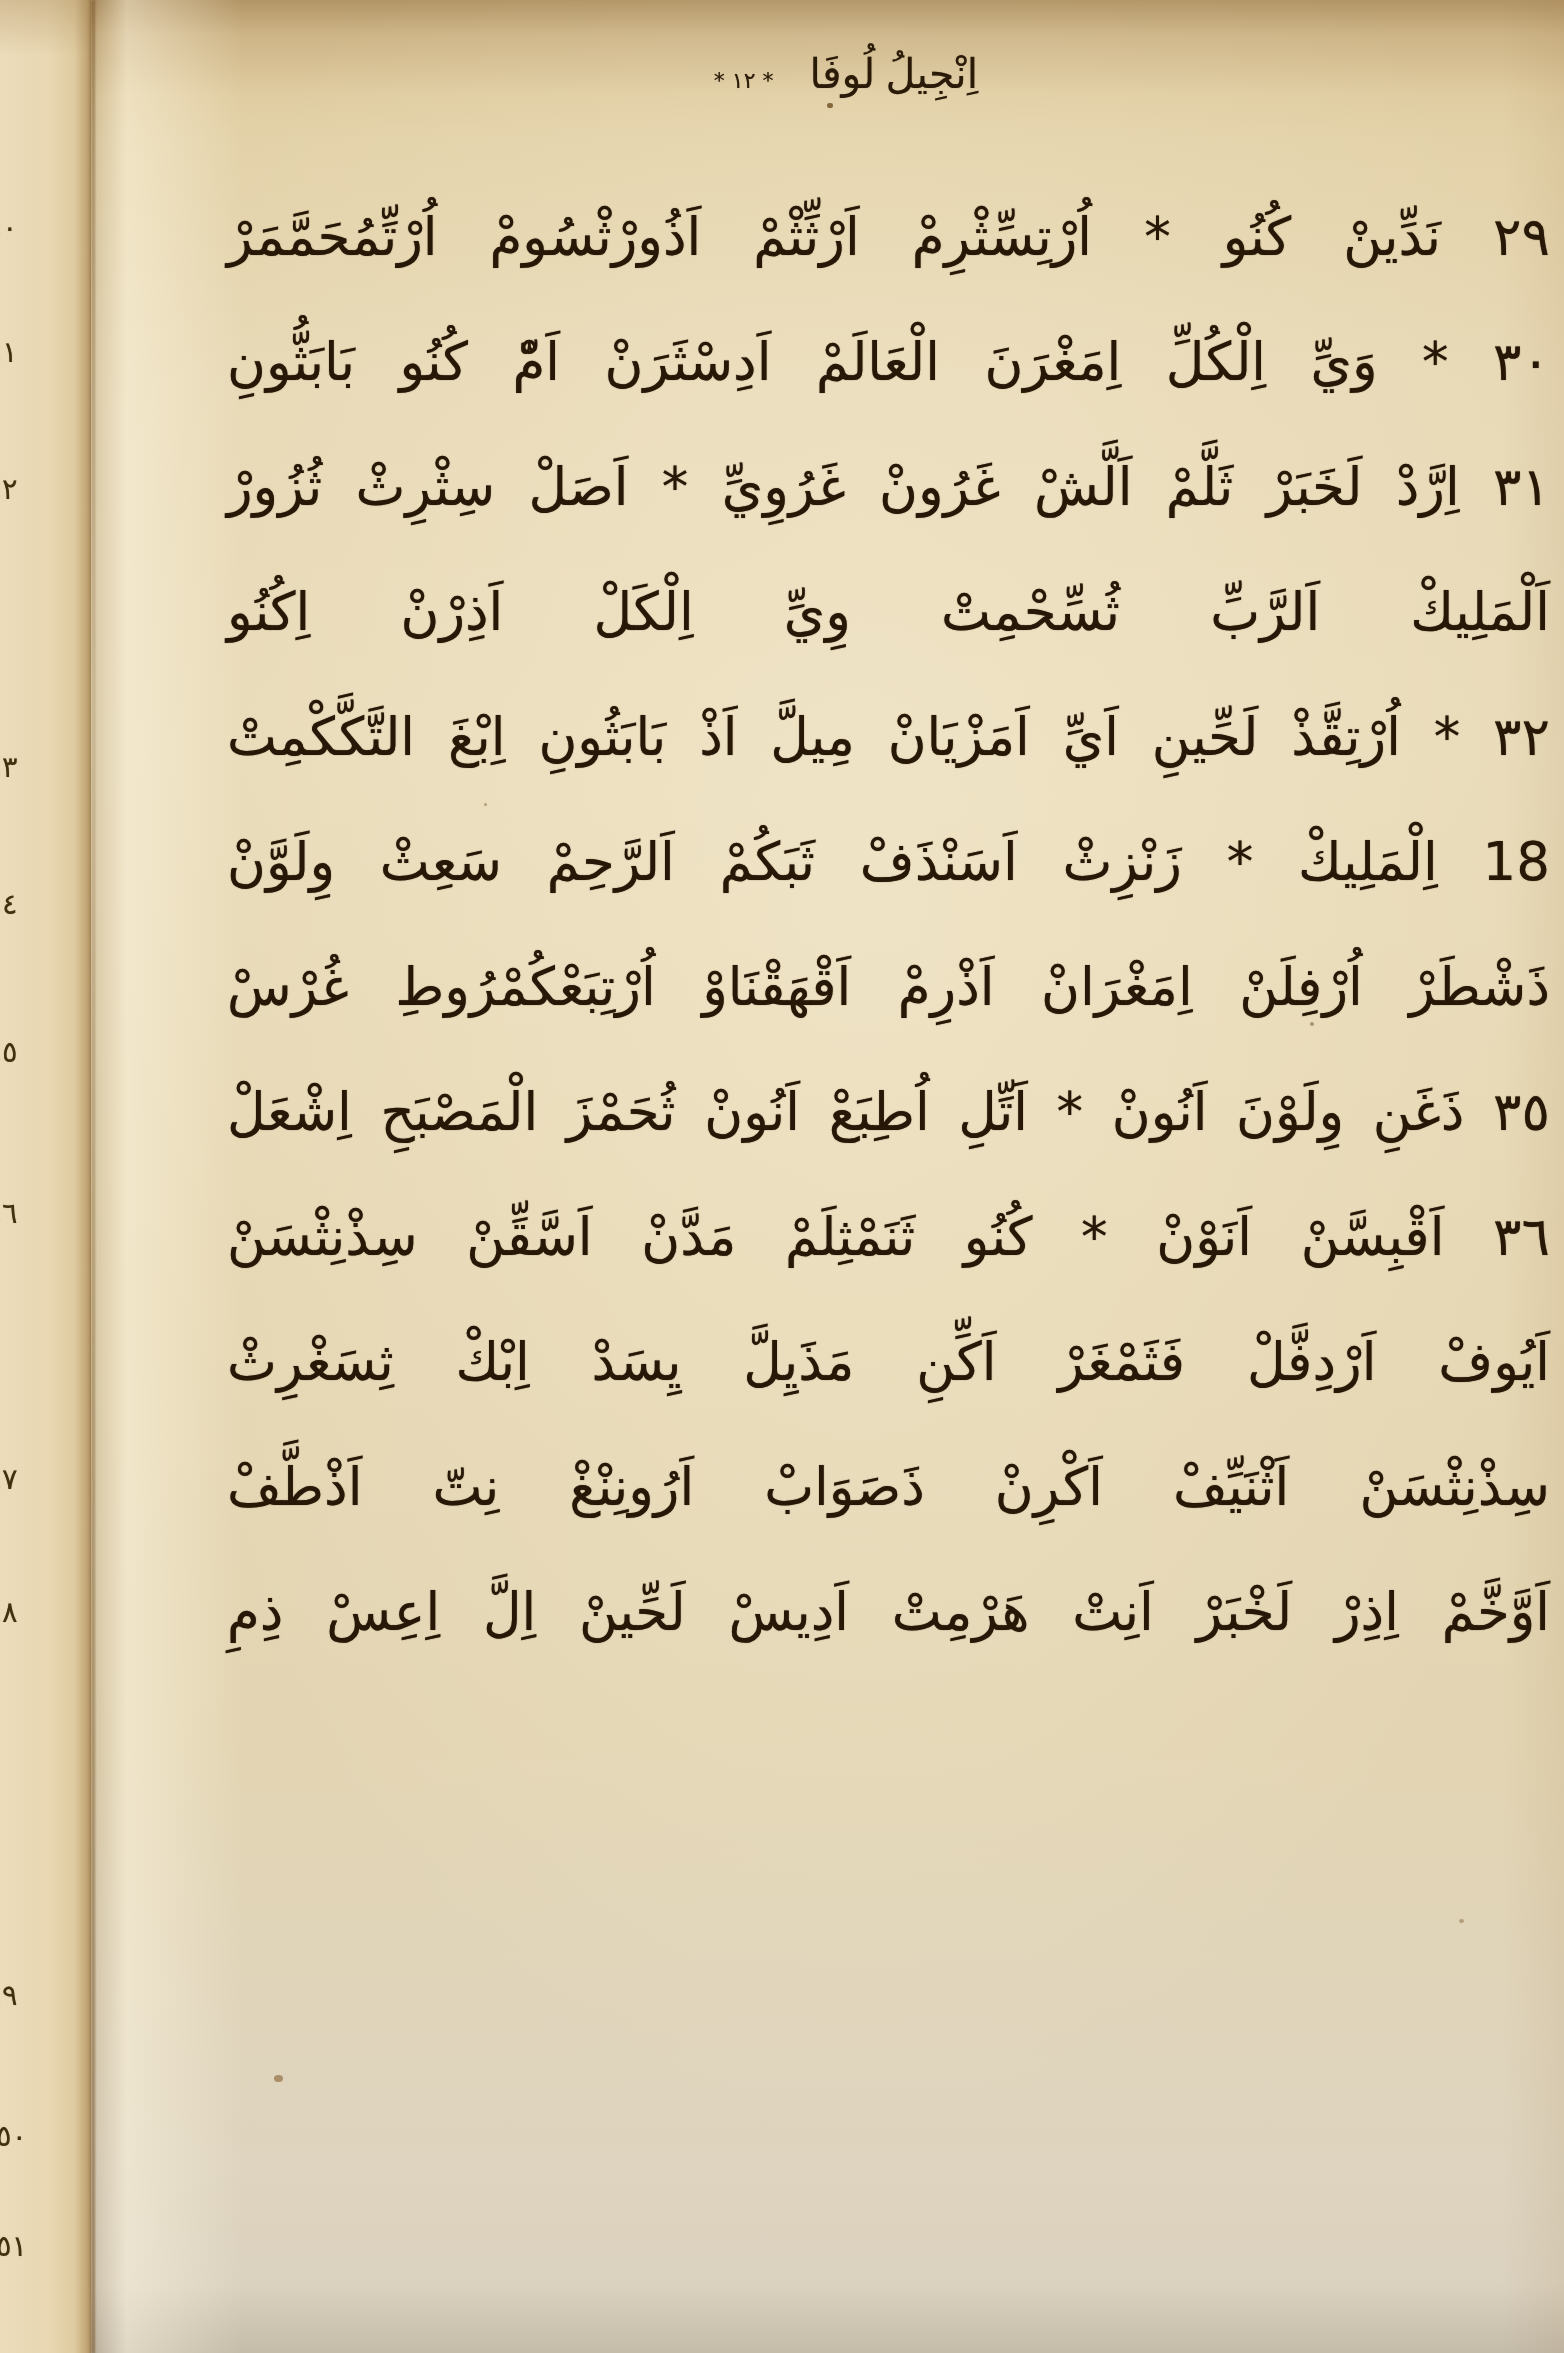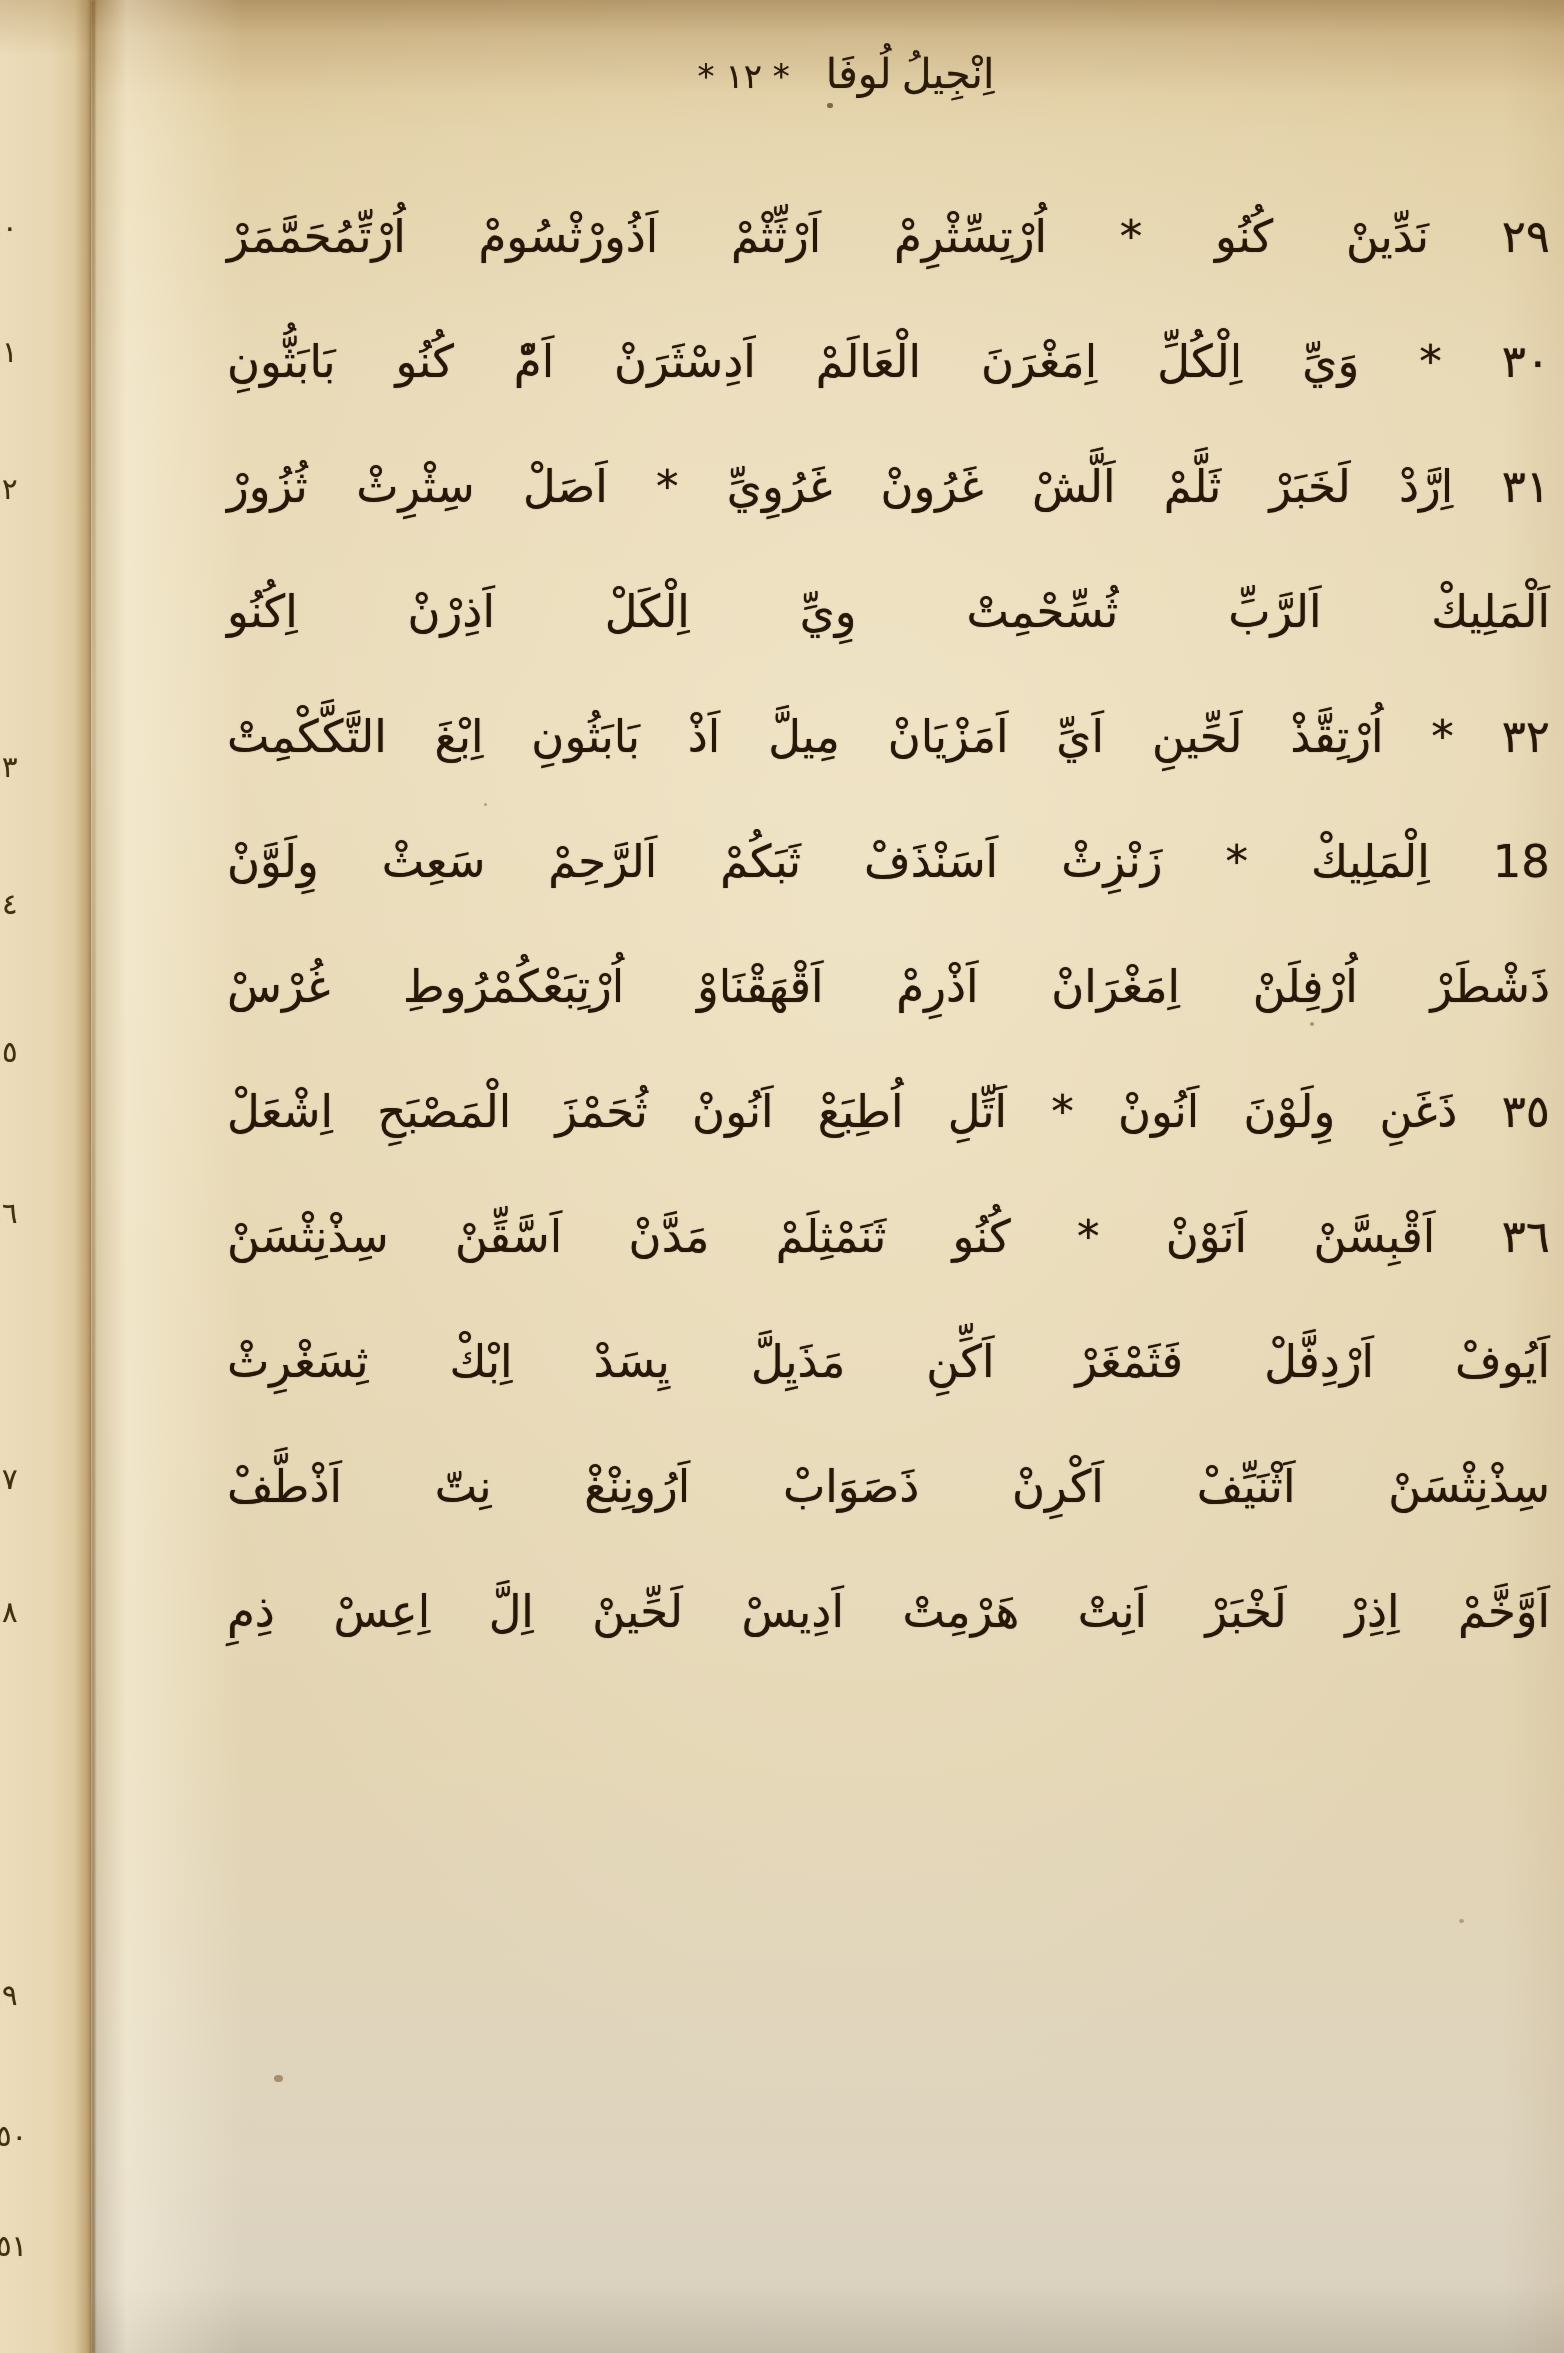--- a/index.html
+++ b/index.html
@@ -47,29 +47,29 @@
 
   .page-header{
     position:absolute;top:38px;left:223px;right:94px;
     display:flex;flex-direction:row;justify-content:center;align-items:baseline;
     gap:36px;direction:rtl;
     font-size:41px;line-height:72px;
     color:#2a1a08;
     text-shadow:0 0 0.8px rgba(42,26,8,0.55);
   }
   .page-header .title{letter-spacing:0.8px;font-family:Liberation Serif, serif;}
-  .page-header .page-marker{font-size:34px;letter-spacing:7.8px;}
+  .page-header .page-marker{font-size:22px;letter-spacing:7.8px;}
 
   .text-block{
     position:absolute;top:174px;right:14px;left:228px;
     direction:rtl;
   }
   .text-line{
     height:125px;
-    font-size:45px;
+    font-size:53px;
     line-height:125px;
     text-align:justify;
     text-align-last:justify;
     -moz-text-align-last:justify;
     white-space:normal;
     color:#261706;
     text-shadow:0 0 0.8px rgba(38,23,6,0.6), 0 0 1.6px rgba(38,23,6,0.15);
     overflow:visible;
   }
 

